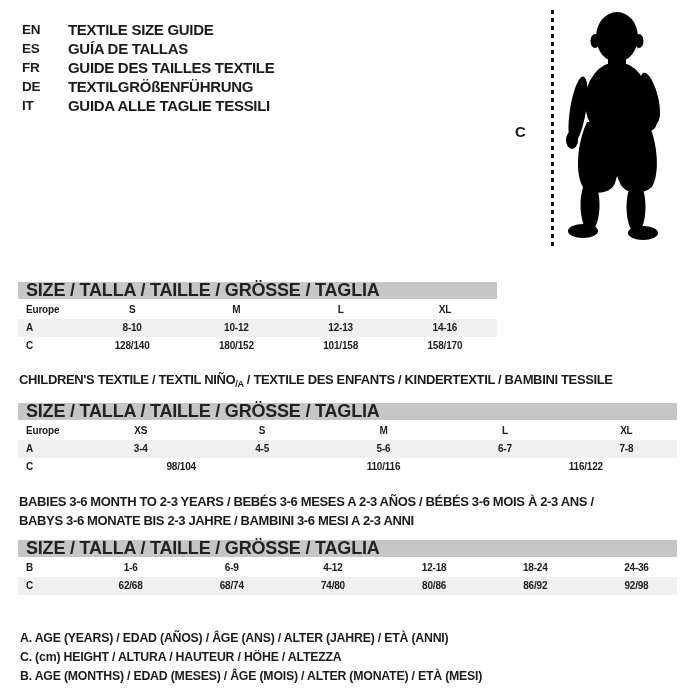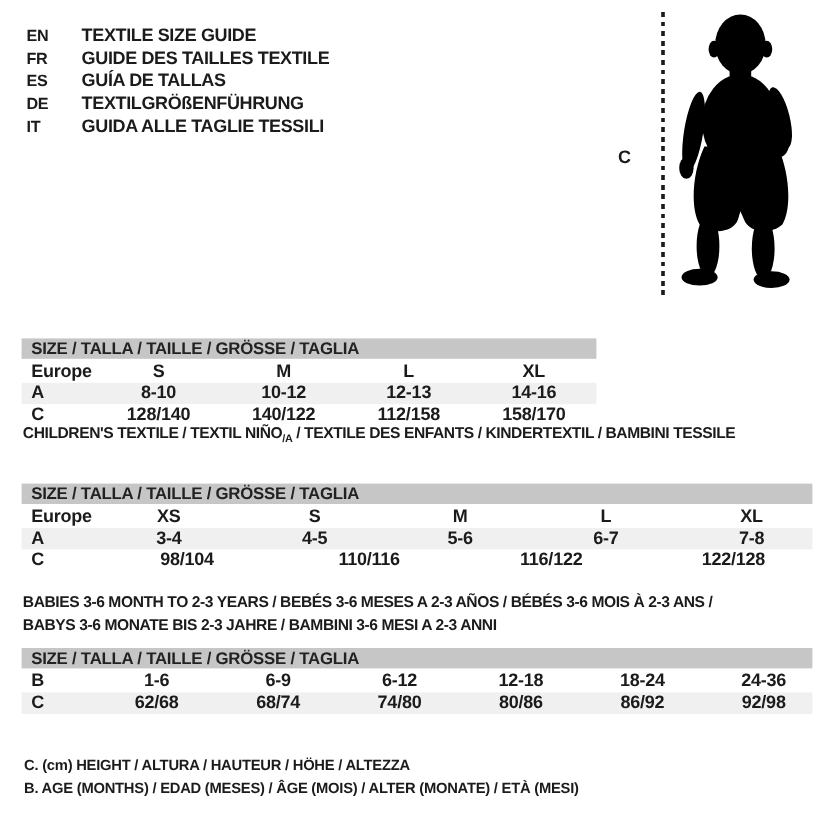--- a/index.html
+++ b/index.html
@@ -20,22 +20,22 @@
   .figure-wrap { position: absolute; left: 562px; top: 10px; width: 100px; height: 230px; }
 
   
   .sec-title { position: absolute; left: 19px; font-weight: 700; font-size: 13px;
     letter-spacing: -0.35px; white-space: nowrap; }
   .sub { font-size: 9px; vertical-align: -3px; font-weight: 700; }
 
   
   .stable { position: absolute; }
   .sheader { height: 17px; line-height: 17px; background: #c6c6c6; color: #222;
-    font-weight: 700; font-size: 14px; letter-spacing: -0.2px; padding-left: 8px; margin-bottom: 2px; }
-  .srow { display: flex; height: 18px; line-height: 18px; font-size: 15px; font-weight: 700;
+    font-weight: 700; font-size: 18px; letter-spacing: -0.2px; padding-left: 8px; margin-bottom: 2px; }
+  .srow { display: flex; height: 18px; line-height: 18px; font-size: 10px; font-weight: 700;
     letter-spacing: -0.2px; background: #ffffff; }
   .srow.alt { background: #f0f0f0; }
   .srow .lbl { width: 62px; text-align: left; padding-left: 8px; }
   .srow .cell { flex: 1; text-align: center; }
 
   
   .legend { position: absolute; left: 20px; top: 629px; }
   .legend-line { height: 19px; line-height: 19px; font-weight: 700; font-size: 12.3px;
     letter-spacing: -0.2px; white-space: nowrap; }
 </style>
@@ -43,26 +43,26 @@
 <body>
 
 <div id="page">
 
   <div class="lang-list">
     <div class="lang-row">
       <span class="lang-code">EN</span>
       <span class="lang-label">TEXTILE SIZE GUIDE</span>
     </div>
     <div class="lang-row">
+      <span class="lang-code">ES</span>
+      <span class="lang-label">GUÍA DE TALLAS</span>
+    </div>
+    <div class="lang-row">
       <span class="lang-code">FR</span>
       <span class="lang-label">GUIDE DES TAILLES TEXTILE</span>
-    </div>
-    <div class="lang-row">
-      <span class="lang-code">ES</span>
-      <span class="lang-label">GUÍA DE TALLAS</span>
     </div>
     <div class="lang-row">
       <span class="lang-code">DE</span>
       <span class="lang-label">TEXTILGRÖßENFÜHRUNG</span>
     </div>
     <div class="lang-row">
       <span class="lang-code">IT</span>
       <span class="lang-label">GUIDA ALLE TAGLIE TESSILI</span>
     </div>
   </div>
@@ -102,27 +102,27 @@
     <div class="srow alt">
       <span class="lbl">A</span>
       <span class="cell">8-10</span>
       <span class="cell">10-12</span>
       <span class="cell">12-13</span>
       <span class="cell">14-16</span>
     </div>
     <div class="srow">
       <span class="lbl">C</span>
       <span class="cell">128/140</span>
-      <span class="cell">140/122</span>
-      <span class="cell">112/158</span>
+      <span class="cell">180/152</span>
+      <span class="cell">101/158</span>
       <span class="cell">158/170</span>
     </div>
   </div>
 
-  <div class="sec-title" style="top:353px;"><span>CHILDREN'S TEXTILE / TEXTIL NIÑO</span><span class="sub">/A</span><span> / TEXTILE DES ENFANTS / KINDERTEXTIL / BAMBINI TESSILE</span></div>
+  <div class="sec-title" style="top:372px;"><span>CHILDREN'S TEXTILE / TEXTIL NIÑO</span><span class="sub">/A</span><span> / TEXTILE DES ENFANTS / KINDERTEXTIL / BAMBINI TESSILE</span></div>
   <div class="stable" style="left:18px; top:403px; width:669px;">
     <div class="sheader">SIZE / TALLA / TAILLE / GRÖSSE / TAGLIA</div>
     <div class="srow">
       <span class="lbl">Europe</span>
       <span class="cell">XS</span>
       <span class="cell">S</span>
       <span class="cell">M</span>
       <span class="cell">L</span>
       <span class="cell">XL</span>
     </div>
@@ -132,46 +132,46 @@
       <span class="cell">4-5</span>
       <span class="cell">5-6</span>
       <span class="cell">6-7</span>
       <span class="cell">7-8</span>
     </div>
     <div class="srow">
       <span class="lbl">C</span>
       <span class="cell">98/104</span>
       <span class="cell">110/116</span>
       <span class="cell">116/122</span>
-      <span class="cell">122/128</span>
     </div>
   </div>
 
   <div class="sec-title" style="top:494px;">BABIES 3-6 MONTH TO 2-3 YEARS / BEBÉS 3-6 MESES A 2-3 AÑOS / BÉBÉS 3-6 MOIS À 2-3 ANS /</div>
   <div class="sec-title" style="top:513px;">BABYS 3-6 MONATE BIS 2-3 JAHRE / BAMBINI 3-6 MESI A 2-3 ANNI</div>
   <div class="stable" style="left:18px; top:540px; width:669px;">
     <div class="sheader">SIZE / TALLA / TAILLE / GRÖSSE / TAGLIA</div>
     <div class="srow">
       <span class="lbl">B</span>
       <span class="cell">1-6</span>
       <span class="cell">6-9</span>
-      <span class="cell">6-12</span>
+      <span class="cell">4-12</span>
       <span class="cell">12-18</span>
       <span class="cell">18-24</span>
       <span class="cell">24-36</span>
     </div>
     <div class="srow alt">
       <span class="lbl">C</span>
       <span class="cell">62/68</span>
       <span class="cell">68/74</span>
       <span class="cell">74/80</span>
       <span class="cell">80/86</span>
       <span class="cell">86/92</span>
       <span class="cell">92/98</span>
     </div>
   </div>
 
   <div class="legend">
+    <div class="legend-line">A. AGE (YEARS) / EDAD (AÑOS) / ÂGE (ANS) / ALTER (JAHRE) / ETÀ (ANNI)</div>
     <div class="legend-line">C. (cm) HEIGHT / ALTURA / HAUTEUR / HÖHE / ALTEZZA</div>
     <div class="legend-line">B. AGE (MONTHS) / EDAD (MESES) / ÂGE (MOIS) / ALTER (MONATE) / ETÀ (MESI)</div>
   </div>
 
 </div>
 
 </body></html>

